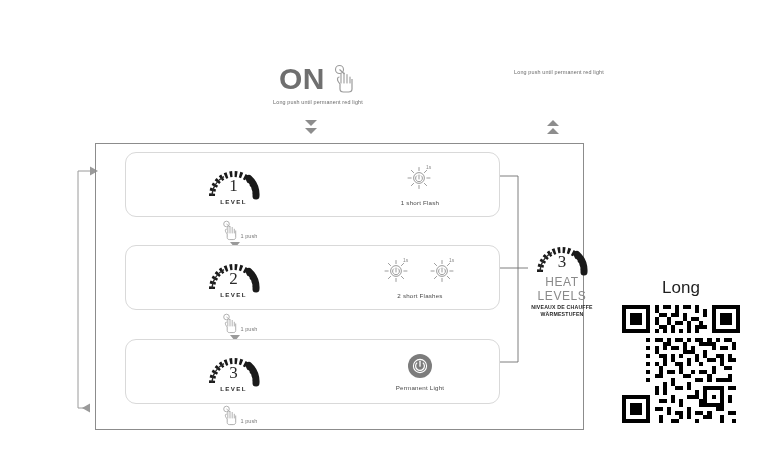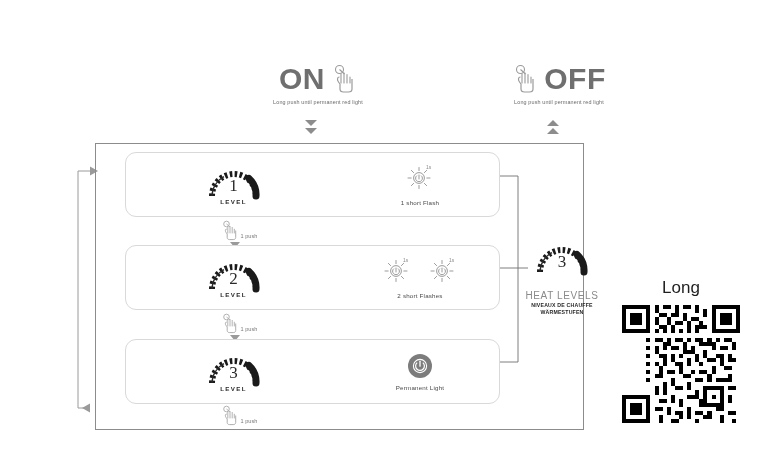--- a/index.html
+++ b/index.html
@@ -185,24 +185,24 @@
   
   .heat-badge {
     position: absolute;
     left: 519px;
     top: 241px;
     width: 86px;
     text-align: center;
   }
   .heat-gauge-wrap { position: relative; width: 52px; margin: 0 auto; }
   .heat-t1 {
-    font-size: 10px;
+    font-size: 12px;
     color: #8a8a8a;
     letter-spacing: 0.6px;
-    margin-top: 17px;
+    margin-top: 2px;
   }
   .heat-t2 {
     font-size: 5.2px;
     font-weight: bold;
     color: #1f1f1f;
     letter-spacing: 0.2px;
     margin-top: 1px;
   }
   .heat-t3 {
     font-size: 5.2px;
@@ -264,32 +264,20 @@
       </span>
     </div>
     <div class="power-sub">Long push until permanent red light</div>
   </div>
   <div class="tri-stack" style="left:305px; top:120px;">
     <div class="tri-down"></div>
     <div class="tri-down"></div>
   </div>
 
   <div class="power-header" style="left:495px; top:64px; width:128px;">
-    <div class="power-row">
-      <span class="hand-ico">
-        <svg width="26" height="30" viewBox="0 0 26 30">
-          <circle cx="8.5" cy="5.5" r="4" fill="none" stroke="#9b9b9b" stroke-width="1.1"></circle>
-          <path d="M8.5 5.5 L13.5 10" stroke="#9b9b9b" stroke-width="1.1" fill="none"></path>
-          <path d="M10 10 L10 19 M13 9 L13 19 M16 10.5 L16 19 M19 13 L19 19" stroke="#9b9b9b" stroke-width="1.1" fill="none" stroke-linecap="round"></path>
-          <path d="M8.5 13 C6 13 6 16 7.5 18 L9 20 L9 25 C9 27 10.5 28 12.5 28
-                   L17.5 28 C19.5 28 21 27 21 25 L21 15" fill="none" stroke="#9b9b9b" stroke-width="1.2" stroke-linejoin="round"></path>
-        </svg>
-      </span>
-      <span class="power-word">OFF</span>
-    </div>
     <div class="power-sub">Long push until permanent red light</div>
   </div>
   <div class="tri-stack" style="left:547px; top:120px;">
     <div class="tri-up"></div>
     <div class="tri-up"></div>
   </div>
 
   <div class="frame">
 
     <div class="card" style="top:8px;">

